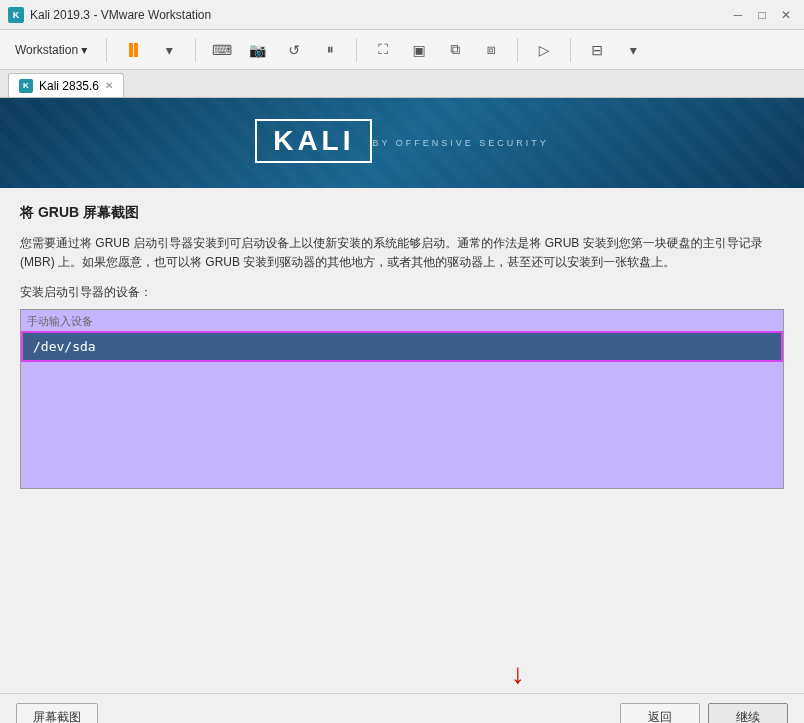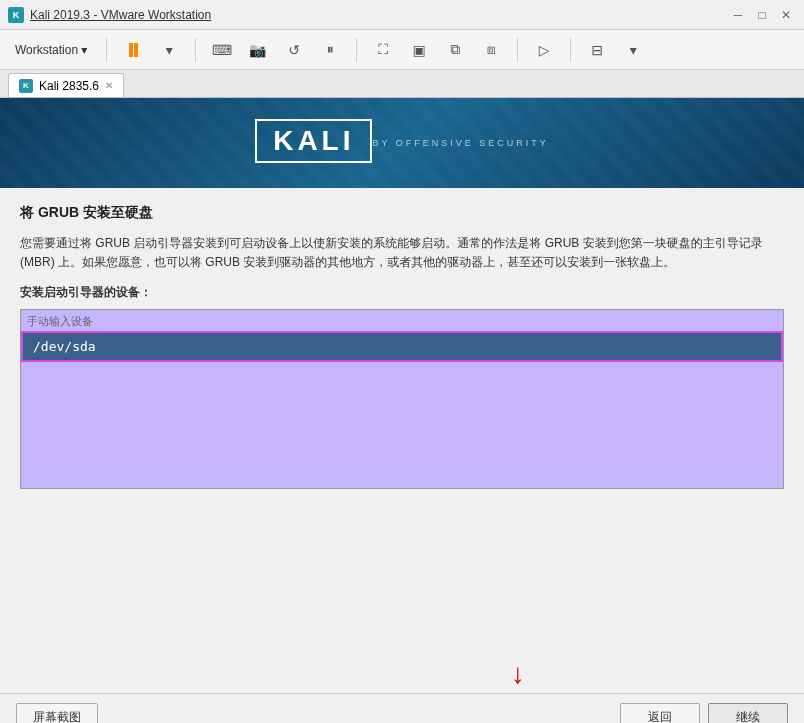--- a/index.html
+++ b/index.html
@@ -28,21 +28,20 @@
       margin-right: 6px;
       background: #2196a8;
       border-radius: 2px;
       display: flex; align-items: center; justify-content: center;
       color: white; font-size: 9px; font-weight: bold;
     }
     #title-bar .title-text {
       flex: 1;
       font-size: 12px;
       color: #333;
-      text-decoration: underline;
     }
     .title-controls {
       display: flex;
       gap: 4px;
     }
     .title-btn {
       width: 20px; height: 20px;
       border: none;
       background: transparent;
       cursor: pointer;
@@ -198,21 +197,20 @@
     .description {
       font-size: 12px;
       color: #333;
       line-height: 1.6;
       margin-bottom: 12px;
     }
     .sub-label {
       font-size: 12px;
       color: #333;
       margin-bottom: 8px;
-      font-weight: bold;
     }
     .device-list {
       border: 1px solid #999;
       background: #c4b5fd;
       width: 100%;
       min-height: 180px;
     }
     .device-manual-label {
       font-size: 11px;
       color: #666;
@@ -364,21 +362,21 @@
 <div id="vm-content">
 
   <div id="kali-banner">
     <div class="kali-logo">
       <div class="kali-box">KALI</div>
       <span class="kali-subtitle">BY OFFENSIVE SECURITY</span>
     </div>
   </div>
 
   <div id="main-panel">
-    <div class="section-title">将 GRUB 安装至硬盘</div>
+    <div class="section-title">将 GRUB 屏幕截图</div>
     <div class="description">您需要通过将 GRUB 启动引导器安装到可启动设备上以使新安装的系统能够启动。通常的作法是将 GRUB 安装到您第一块硬盘的主引导记录 (MBR) 上。如果您愿意，也可以将 GRUB 安装到驱动器的其他地方，或者其他的驱动器上，甚至还可以安装到一张软盘上。</div>
     <div class="sub-label">安装启动引导器的设备：</div>
     <div class="device-list">
       <span class="device-manual-label">手动输入设备</span>
       <div class="device-item">/dev/sda</div>
     </div>
   </div>
 
 </div>
 

